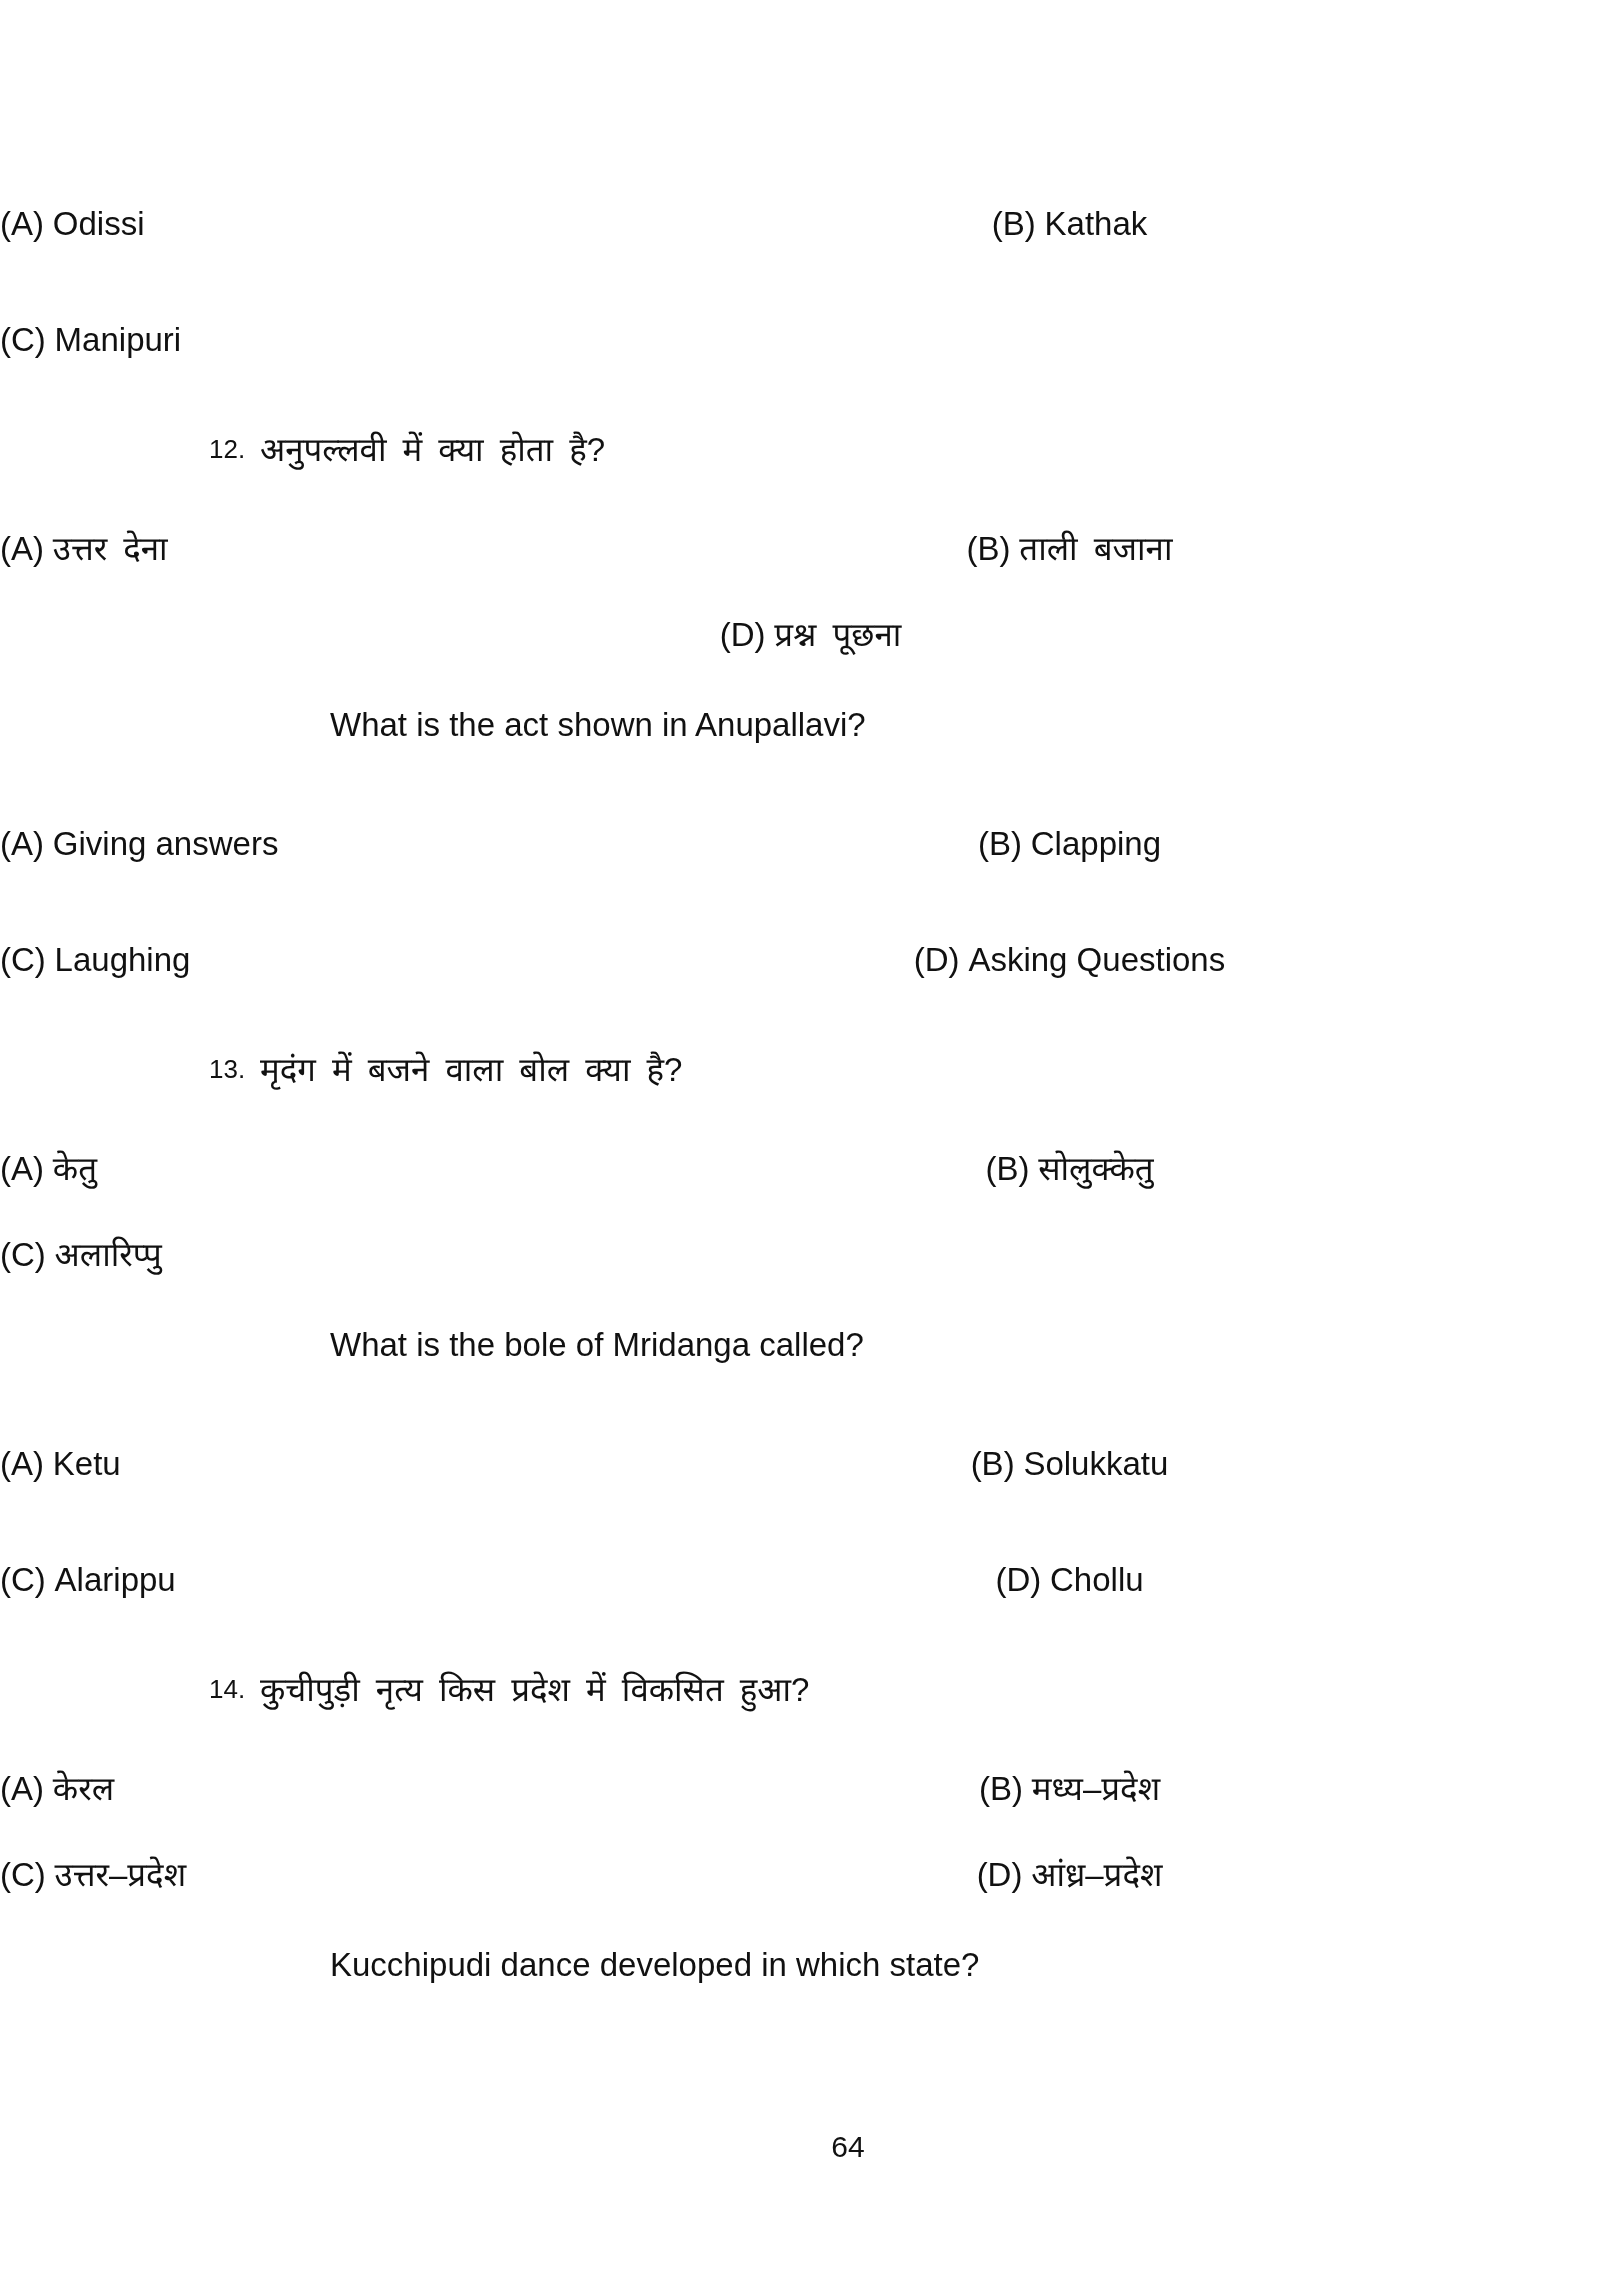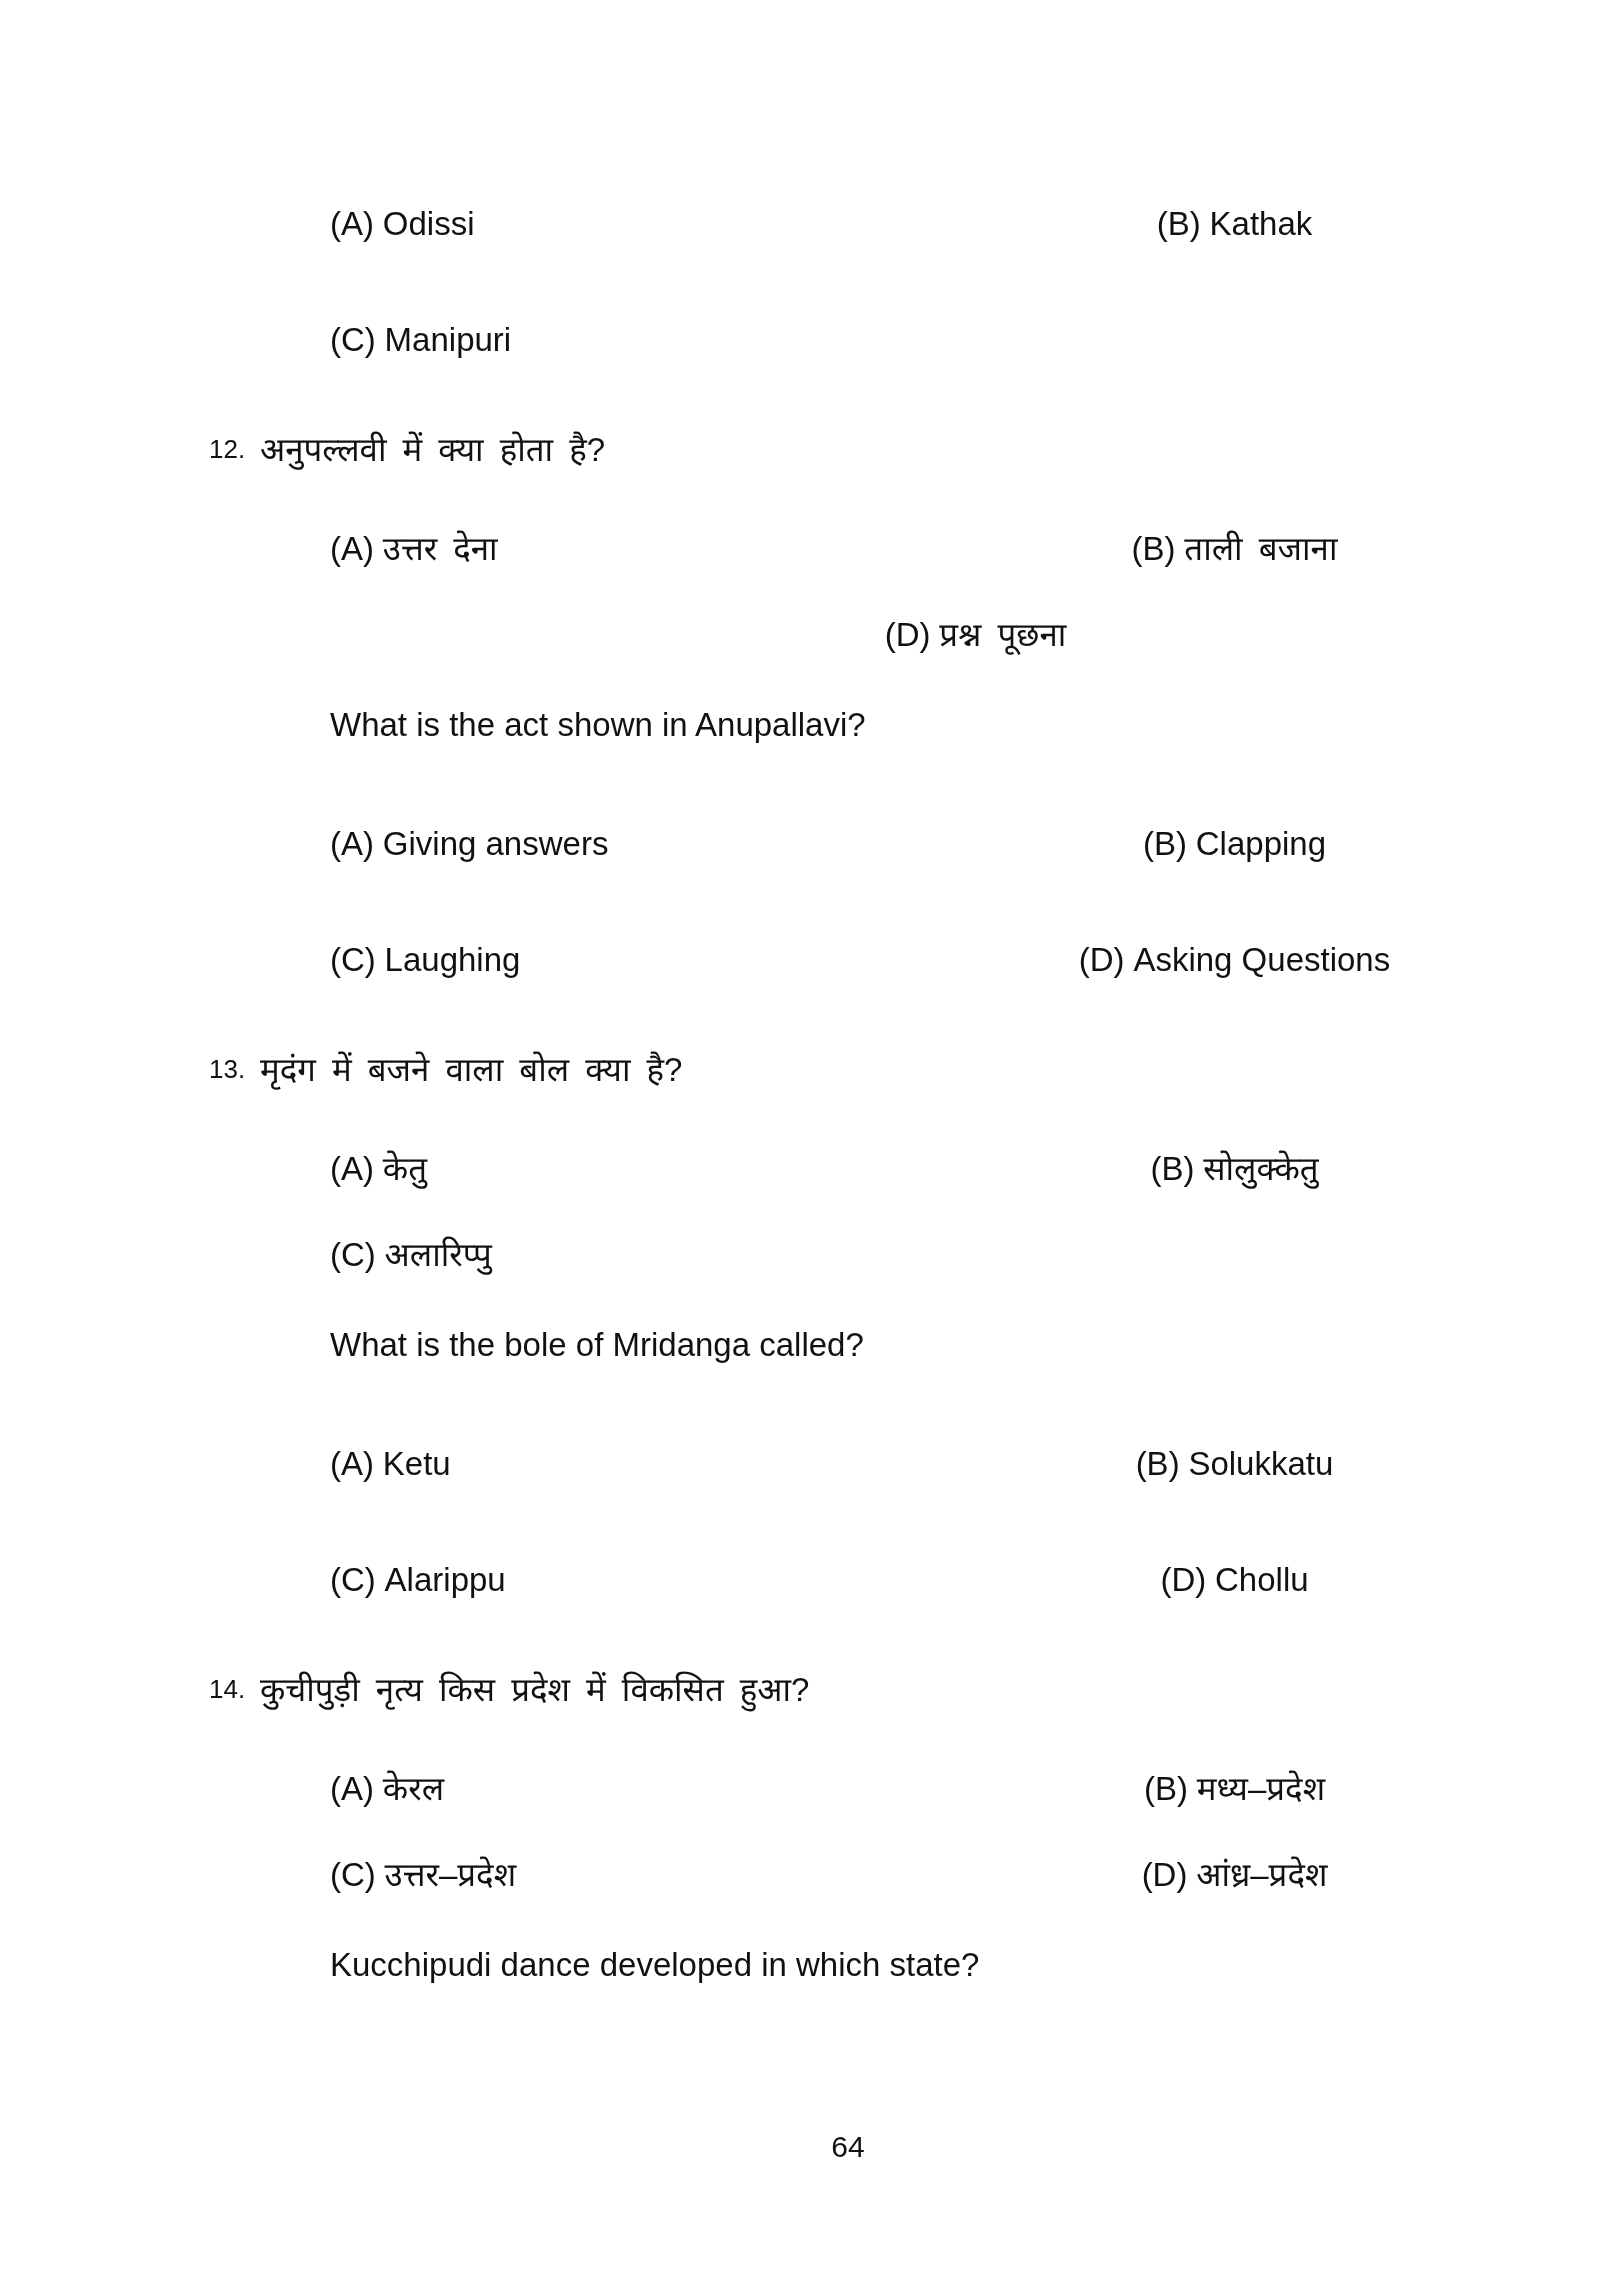--- a/index.html
+++ b/index.html
@@ -23,21 +23,20 @@
     left: 0;
     width: 100%;
   }
   .row {
     line-height: 45px;
     font-size: 33px;
   }
   
   .opt-row {
     display: flex;
-    margin-left: 330px;
   }
   .opt-col-a { width: 518px; flex: 0 0 518px; }
   .opt-col-b { flex: 1; text-align: center; }
   .opt .lbl { margin-right: 8.8px; }
   
   .q-head {
     display: flex;
     margin-left: 209px;
   }
   .q-num {

